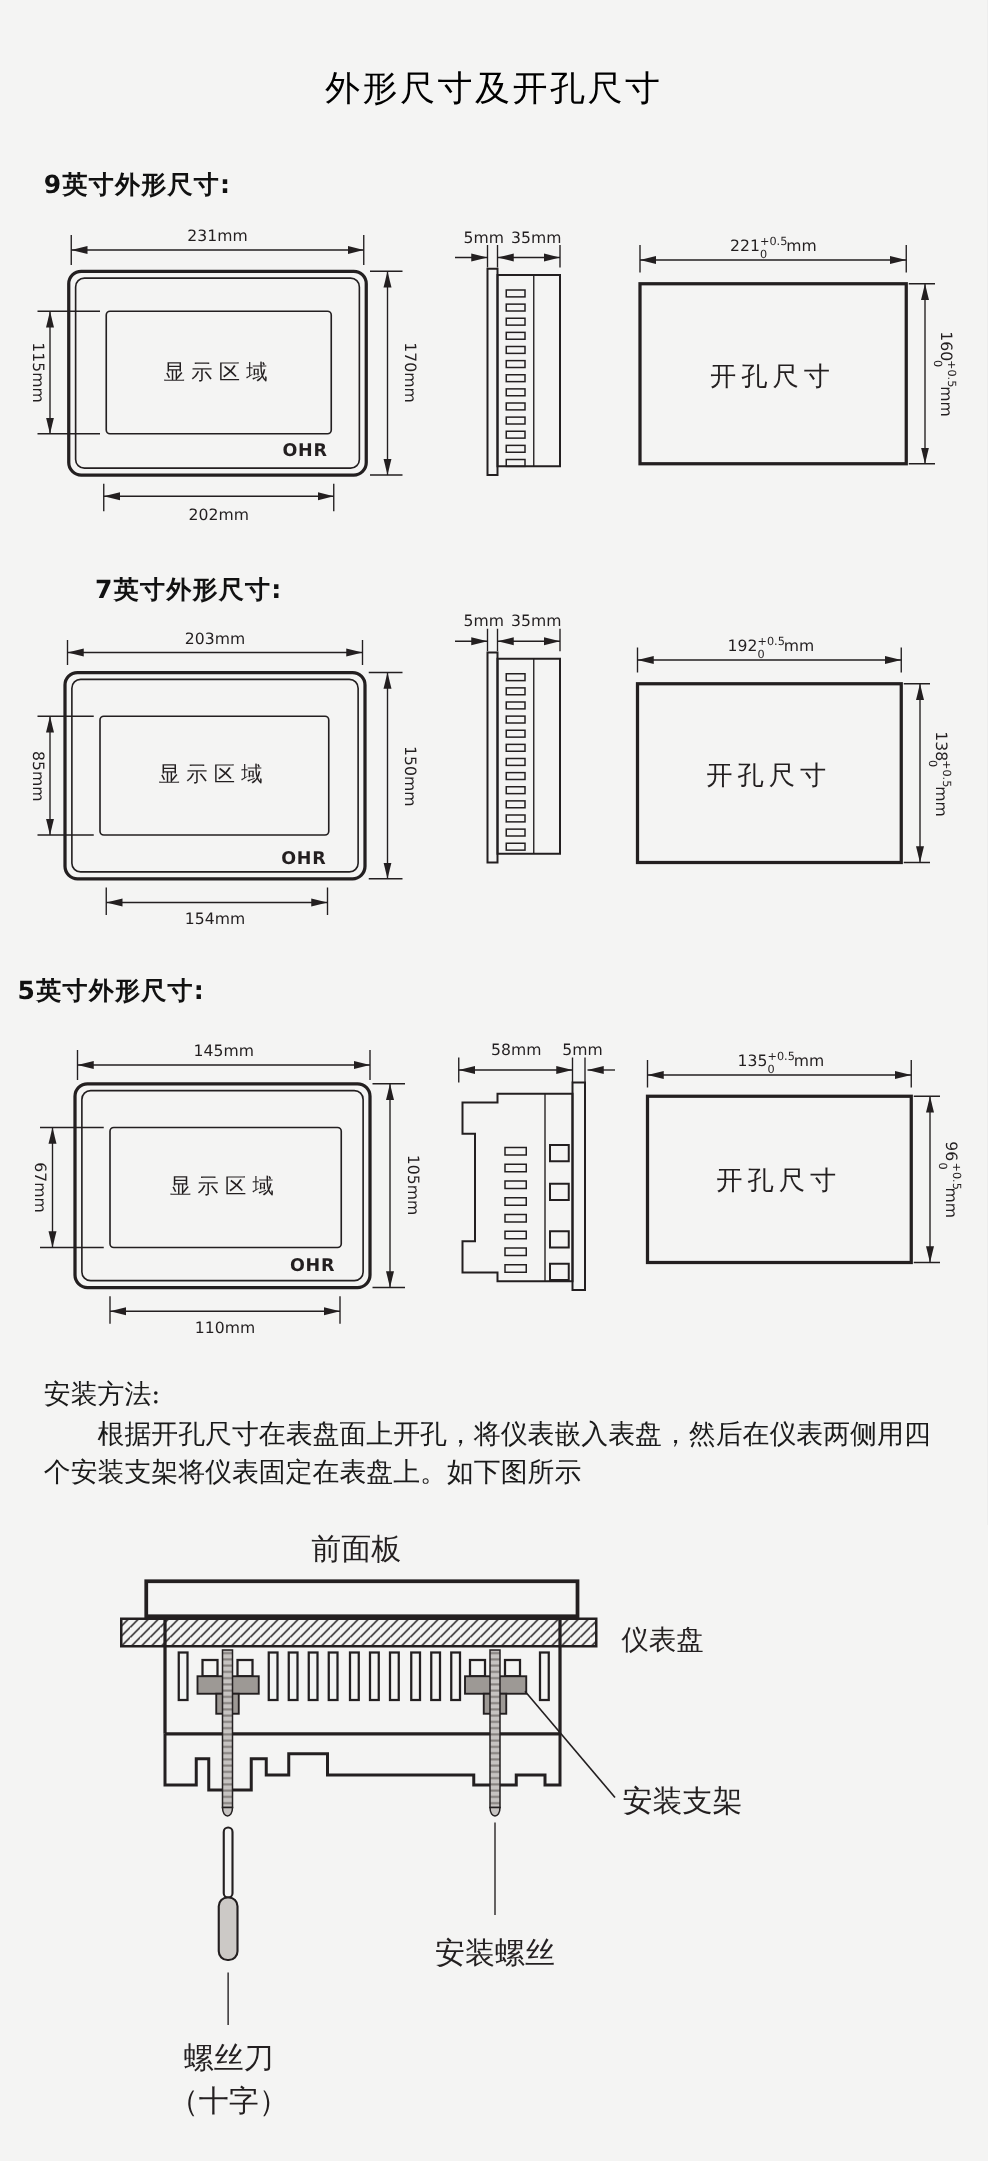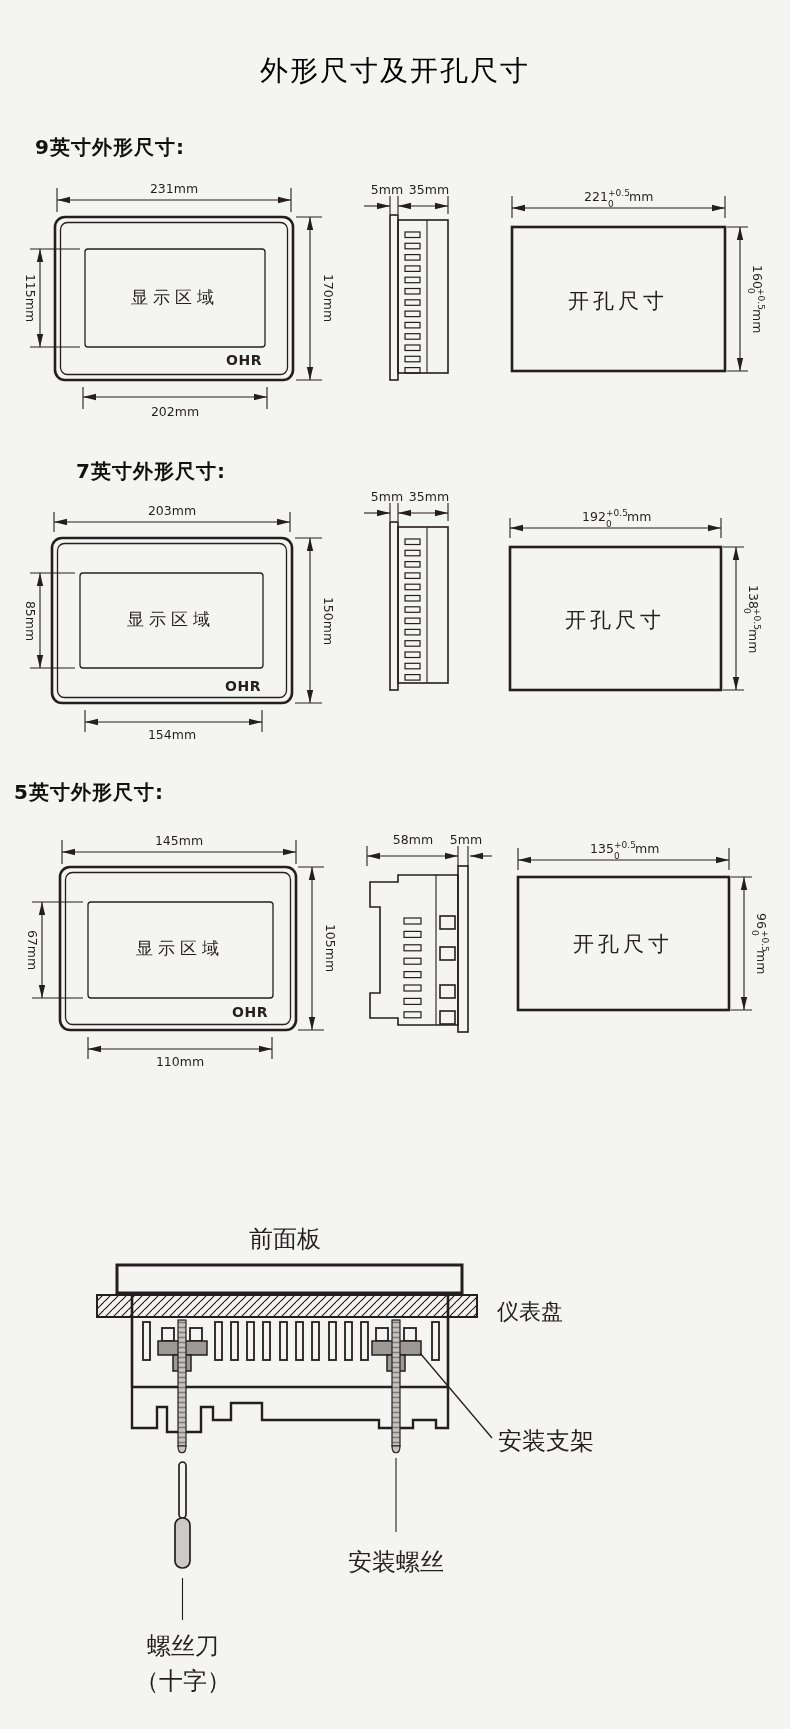--- a/index.html
+++ b/index.html
@@ -277,20 +277,24 @@
       <line class="ink sw1" x1="744" y1="132" x2="744" y2="265" marker-start="url(#ar3)" marker-end="url(#ar3)"></line>
       <g transform="translate(757,168) rotate(90)">
         <text class="d" x="0" y="0">96</text>
         <text class="ds" x="17" y="-5">+0.5</text>
         <text class="ds" x="17" y="5.5">0</text>
         <text class="d" x="37" y="0">mm</text>
       </g>
     </g>
   </svg>
 
+  <div id="install-text" class="abs">
+    <div class="ih">安装方法:</div>
+    <p>根据开孔尺寸在表盘面上开孔，将仪表嵌入表盘，然后在仪表两侧用四个安装支架将仪表固定在表盘上。如下图所示</p>
+  </div>
 
   <svg class="abs" style="top:1190px;left:0;" width="790" height="539" viewBox="0 0 790 539">
     <defs>
       <marker id="ar4" markerUnits="userSpaceOnUse" markerWidth="14" markerHeight="8" refX="13" refY="4" orient="auto-start-reverse">
         <path d="M0,0.8 L13,4 L0,7.2 Z" fill="#231f20"></path>
       </marker>
       <pattern id="hatch4" width="8" height="8" patternUnits="userSpaceOnUse">
         <path d="M-2,10 L10,-2 M-2,18 L18,-2" stroke="#231f20" stroke-width="1.2" fill="none"></path>
       </pattern>
       <pattern id="thr4" width="8" height="5" patternUnits="userSpaceOnUse">

